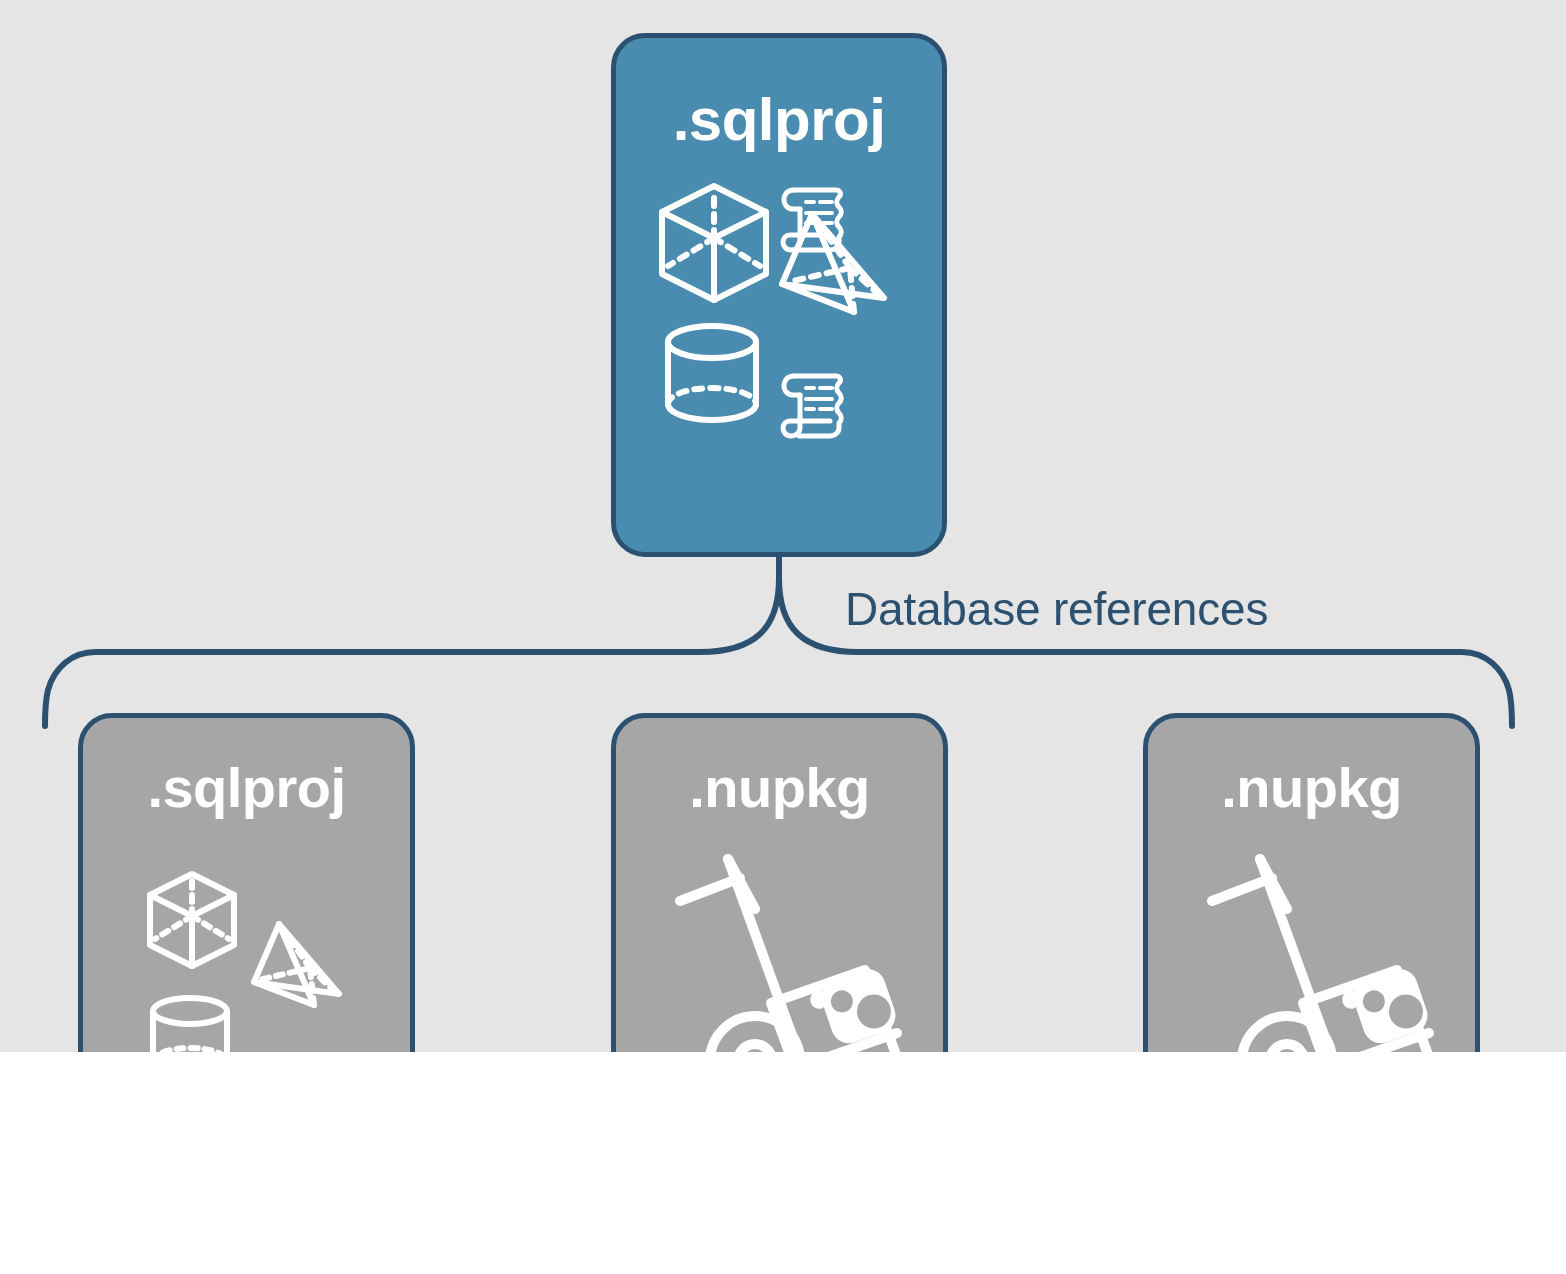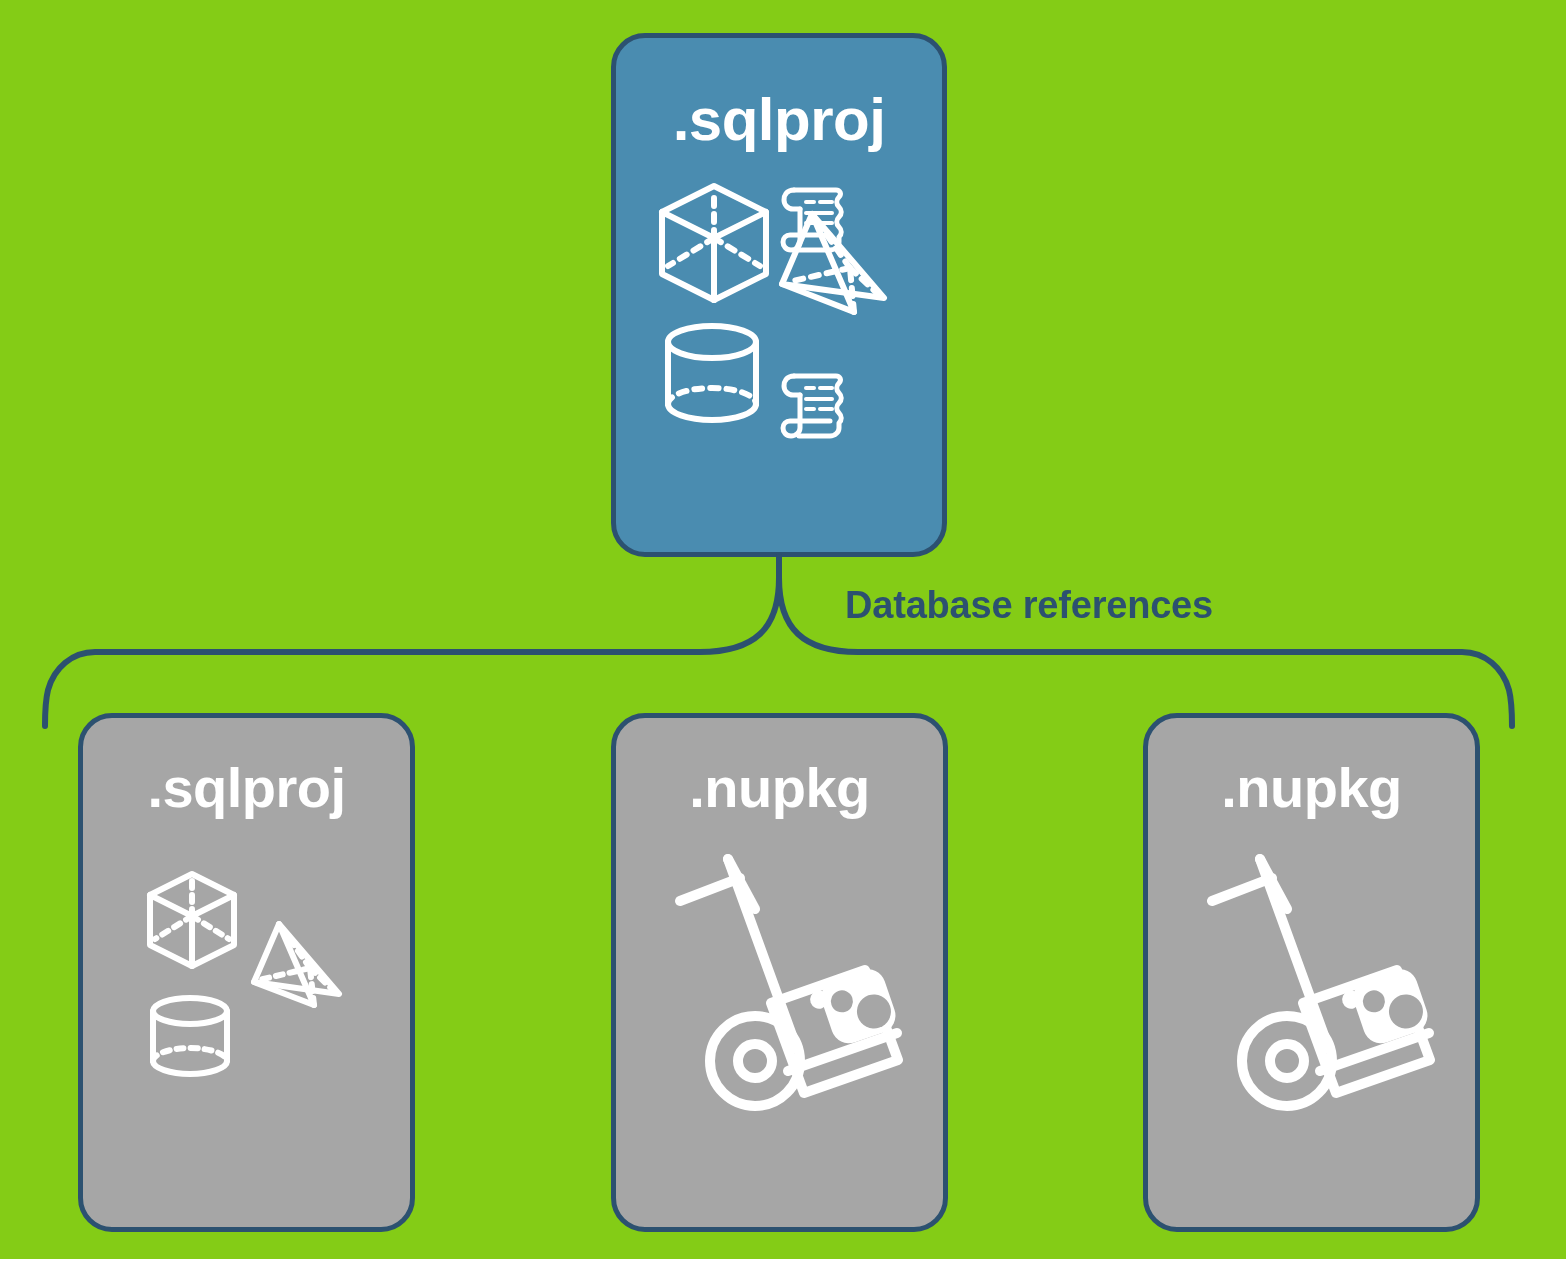--- a/index.html
+++ b/index.html
@@ -6,22 +6,22 @@
     margin: 0;
     padding: 0;
     background: #ffffff;
   }
   body {
     font-family: "Liberation Sans", sans-serif;
   }
   #canvas {
     position: relative;
     width: 1566px;
-    height: 1259px;
-    background: #84cc16;
+    height: 1052px;
+    background: #e5e5e5;
     overflow: hidden;
   }
   .node {
     position: absolute;
     box-sizing: border-box;
     border: 5px solid #2c5170;
     border-radius: 34px;
     display: block;
   }
   .node.blue  { background: #4a8cb0; }
@@ -54,22 +54,22 @@
     top: 0;
     width: 1566px;
     height: 1274px;
     pointer-events: none;
   }
 
   .brace-caption {
     position: absolute;
     left: 845px;
     top: 586px;
-    font-size: 38px;
-    font-weight: bold;
+    font-size: 46px;
+    font-weight: normal;
     color: #2c5170;
     letter-spacing: -0.2px;
     white-space: nowrap;
     line-height: 1;
     text-align: center;
   }
 </style>
 </head>
 <body>
 

